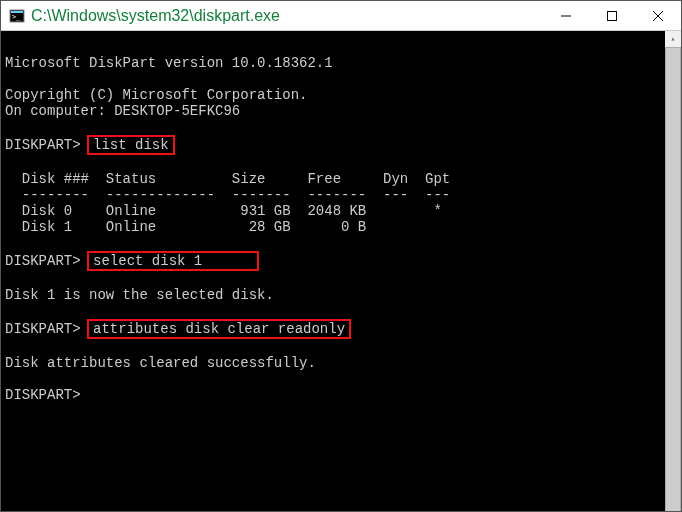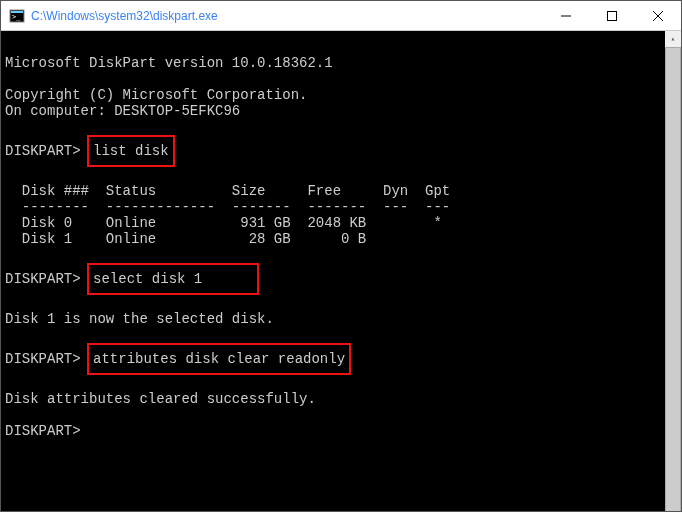--- a/index.html
+++ b/index.html
@@ -31,22 +31,22 @@
     width: 16px;
     height: 16px;
     margin-left: 8px;
     margin-right: 6px;
     display: inline-flex;
     align-items: center;
     justify-content: center;
   }
   .titlebar-title {
     font-family: "Segoe UI", Tahoma, sans-serif;
-    font-size: 12px;
-    color: #3b82f6;
+    font-size: 16px;
+    color: #15803d;
     flex: 1;
   }
   .win-controls {
     display: flex;
     height: 100%;
   }
   .win-btn {
     width: 46px;
     height: 100%;
     display: flex;
@@ -69,21 +69,21 @@
     overflow: hidden;
   }
   .terminal pre {
     font-family: Liberation Mono, monospace;
     white-space: pre;
   }
   .line { display: block; min-height: 16px; }
   .highlight-box {
     border: 2px solid #e11;
     display: inline-block;
-    padding: 6px 4px;
+    padding: 0 4px;
     margin-left: -2px;
   }
   .scrollbar {
     position: absolute;
     right: 0;
     top: 0;
     width: 16px;
     height: 100%;
     background: #f0f0f0;
   }

